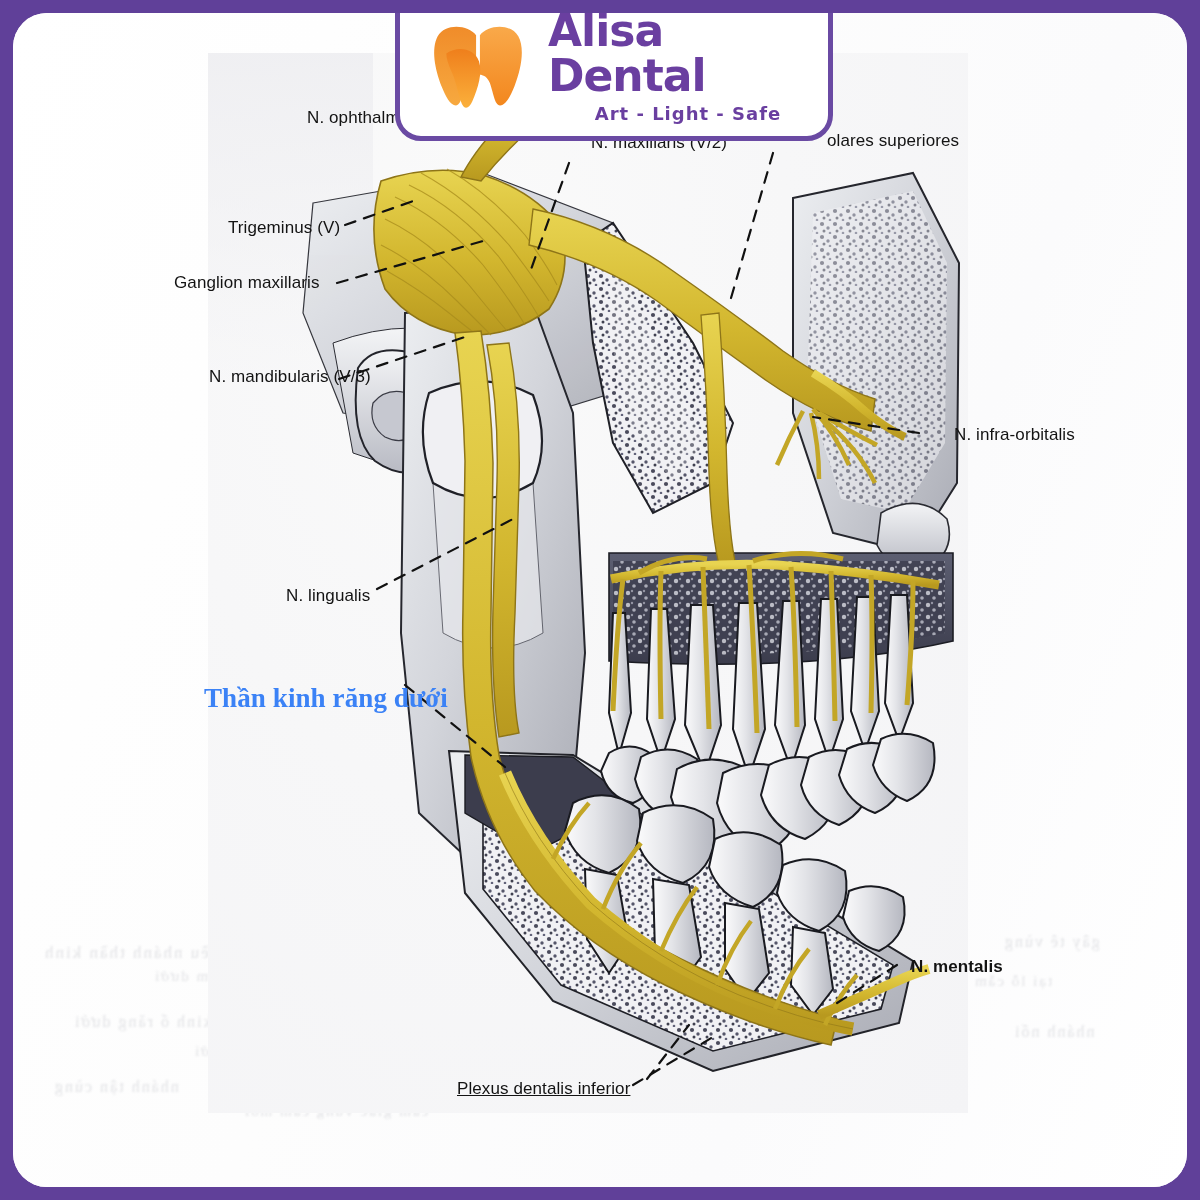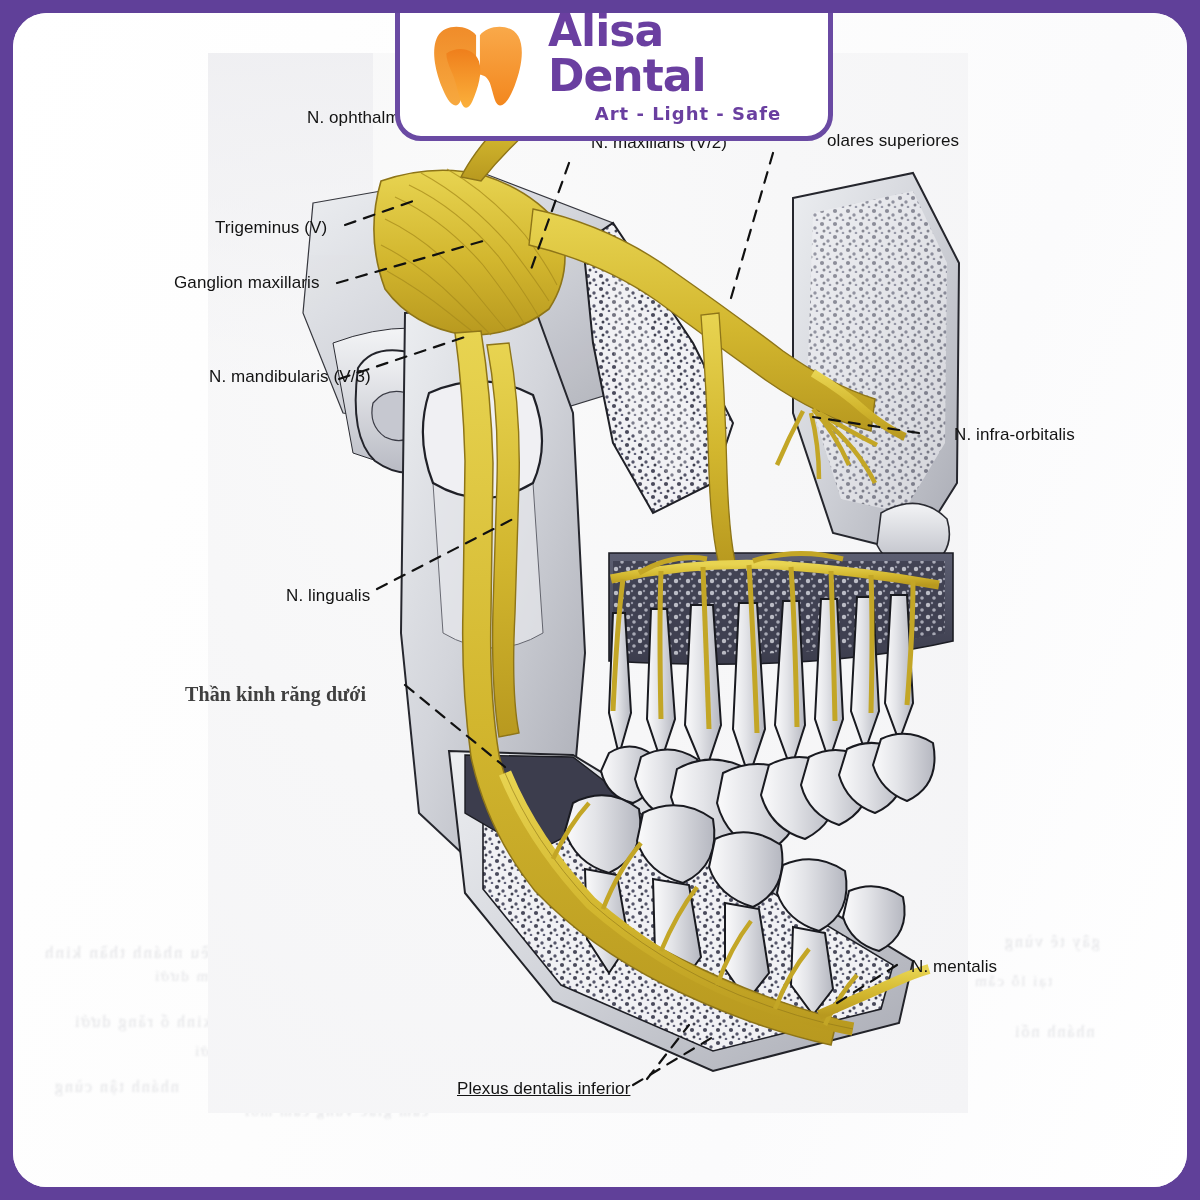--- a/index.html
+++ b/index.html
@@ -63,22 +63,23 @@
     position:absolute;
     font-family:"Liberation Sans", sans-serif;
     font-size:17px;
     color:#131313;
     white-space:nowrap;
     letter-spacing:.1px;
   }
   .label.vn{
     font-family:"Liberation Serif", serif;
     font-weight:bold;
-    font-size:20px;
-    color:#404040;
+    font-size:27px;
+    color:#3b82f6;
+    margin-left:19px;
   }
 
   
   #logo-card{
     position:absolute;
     left:382px; top:-62px;
     width:438px; height:190px;
     background:#ffffff;
     border:5px solid #6a4aa3;
     border-radius:26px;
@@ -305,27 +306,27 @@
         <path d="M392,672 L492,754"></path>
         <path d="M884,952 L824,990"></path>
         <path d="M620,1072 L700,1024"></path>
         <path d="M634,1066 L676,1012"></path>
       </g>
     </svg>
 
     <div class="label" style="left:294px; top:95px;">N. ophthalmicus (V/1)</div>
     <div class="label" style="left:578px; top:120px;">N. maxillaris (V/2)</div>
     <div class="label" style="left:814px; top:110px;margin-top:8px;">olares superiores</div>
-    <div class="label" style="left:202px; top:205px;">Trigeminus (V)</div>
+    <div class="label" style="left:215px; top:205px;">Trigeminus (V)</div>
     <div class="label" style="left:161px; top:260px;">Ganglion maxillaris</div>
     <div class="label" style="left:160px; top:354px;margin-left:36px;">N. mandibularis (V/3)</div>
     <div class="label" style="left:916px; top:412px;margin-left:25px;">N. infra-orbitalis</div>
     <div class="label" style="left:273px; top:573px;">N. lingualis</div>
     <div class="label vn" style="left:172px; top:670px;">Thần kinh răng dưới</div>
-    <div class="label" style="left:898px; top:944px;">N. mentalis</div>
+    <div class="label" style="left:898px; top:944px;font-weight:bold;">N. mentalis</div>
     <div class="label" style="left:444px; top:1066px;text-decoration:underline;">Plexus dentalis inferior</div>
 
     <div id="logo-card">
       <div id="logo-inner">
         <div id="logo-mark">
           <svg viewBox="0 0 100 100" width="96" height="96">
             <defs>
               <linearGradient id="tA" x1="0" y1="0" x2="0" y2="1">
                 <stop offset="0%" stop-color="#f9a94a"></stop>
                 <stop offset="100%" stop-color="#f3871e"></stop>

